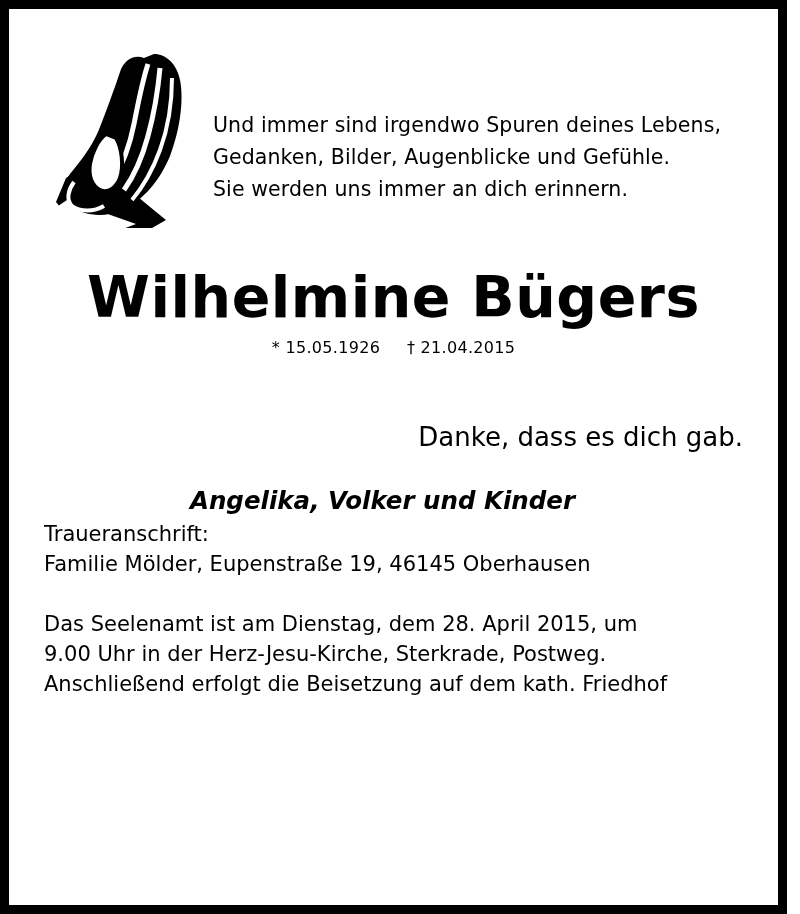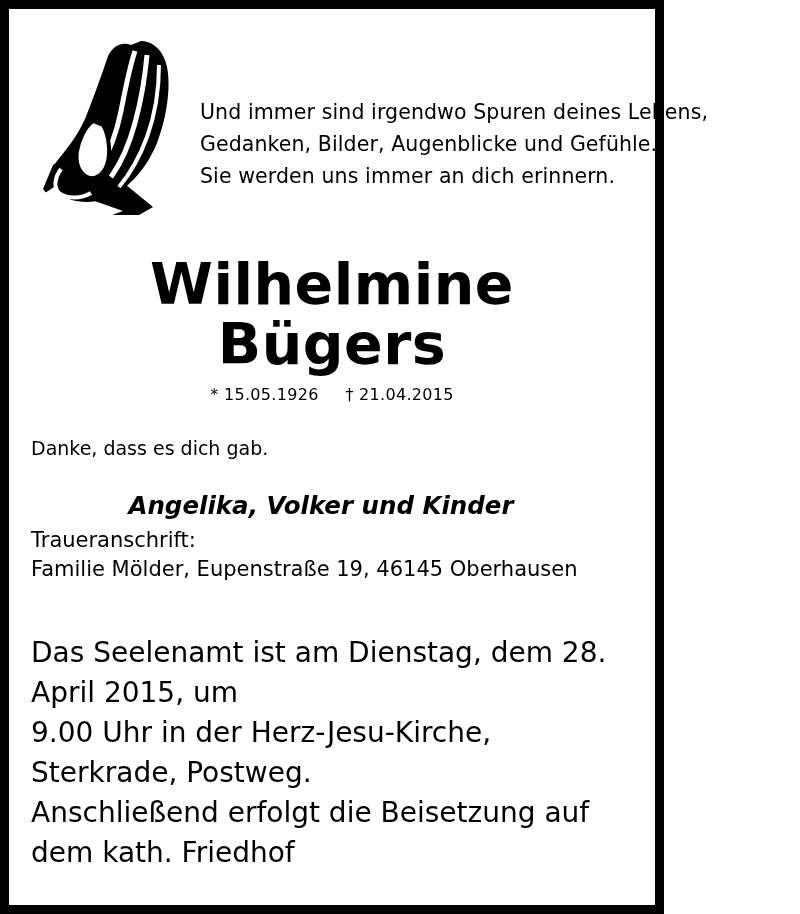--- a/index.html
+++ b/index.html
@@ -10,25 +10,25 @@
   body {
     width: 800px;
     height: 914px;
     font-family: "DejaVu Sans", sans-serif;
     color: #000000;
     overflow: hidden;
   }
   .obituary {
     position: relative;
     box-sizing: border-box;
-    width: 664px;
+    width: 787px;
     height: 914px;
     background: #ffffff;
     border: 9px solid #000000;
-    padding: 0;
+    padding: 13px;
   }
   .inner {
     position: relative;
     box-sizing: border-box;
     width: 100%;
     height: 100%;
     background: #ffffff;
     padding: 18px 22px 0 22px;
   }
 
@@ -78,23 +78,24 @@
     margin-top: 10px;
     letter-spacing: 0.3px;
   }
   .dates .sep {
     display: inline-block;
     width: 16px;
   }
 
   
   .thanks {
-    font-size: 19px;
-    margin-top: 32px;
+    font-size: 26px;
+    margin-top: 64px;
     line-height: 1.3;
+    text-align: right;
   }
 
   
   .mourners {
     text-align: center;
     font-style: italic;
     font-weight: bold;
     font-size: 24.5px;
     line-height: 1.62;
     margin-top: 26px;
@@ -102,23 +103,23 @@
   }
 
   
   .address {
     font-size: 21px;
     line-height: 1.4;
   }
 
   
   .service {
-    font-size: 28px;
+    font-size: 21px;
     line-height: 1.43;
-    margin-top: 48px;
+    margin-top: 30px;
   }
 </style>
 </head>
 <body>
 
 <div class="obituary">
   <div class="inner">
 
     <div class="top-row">
 

